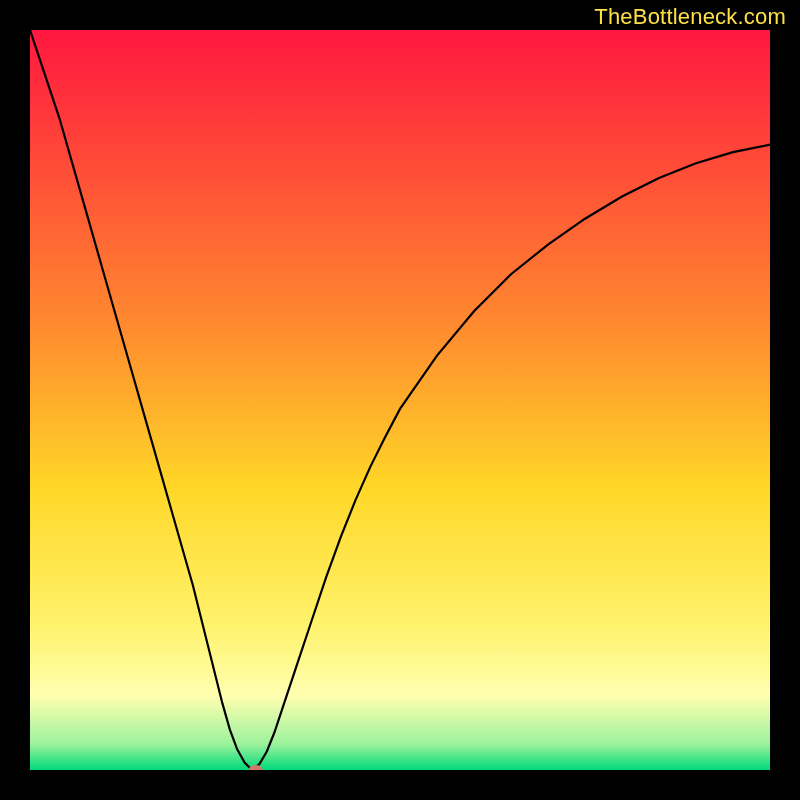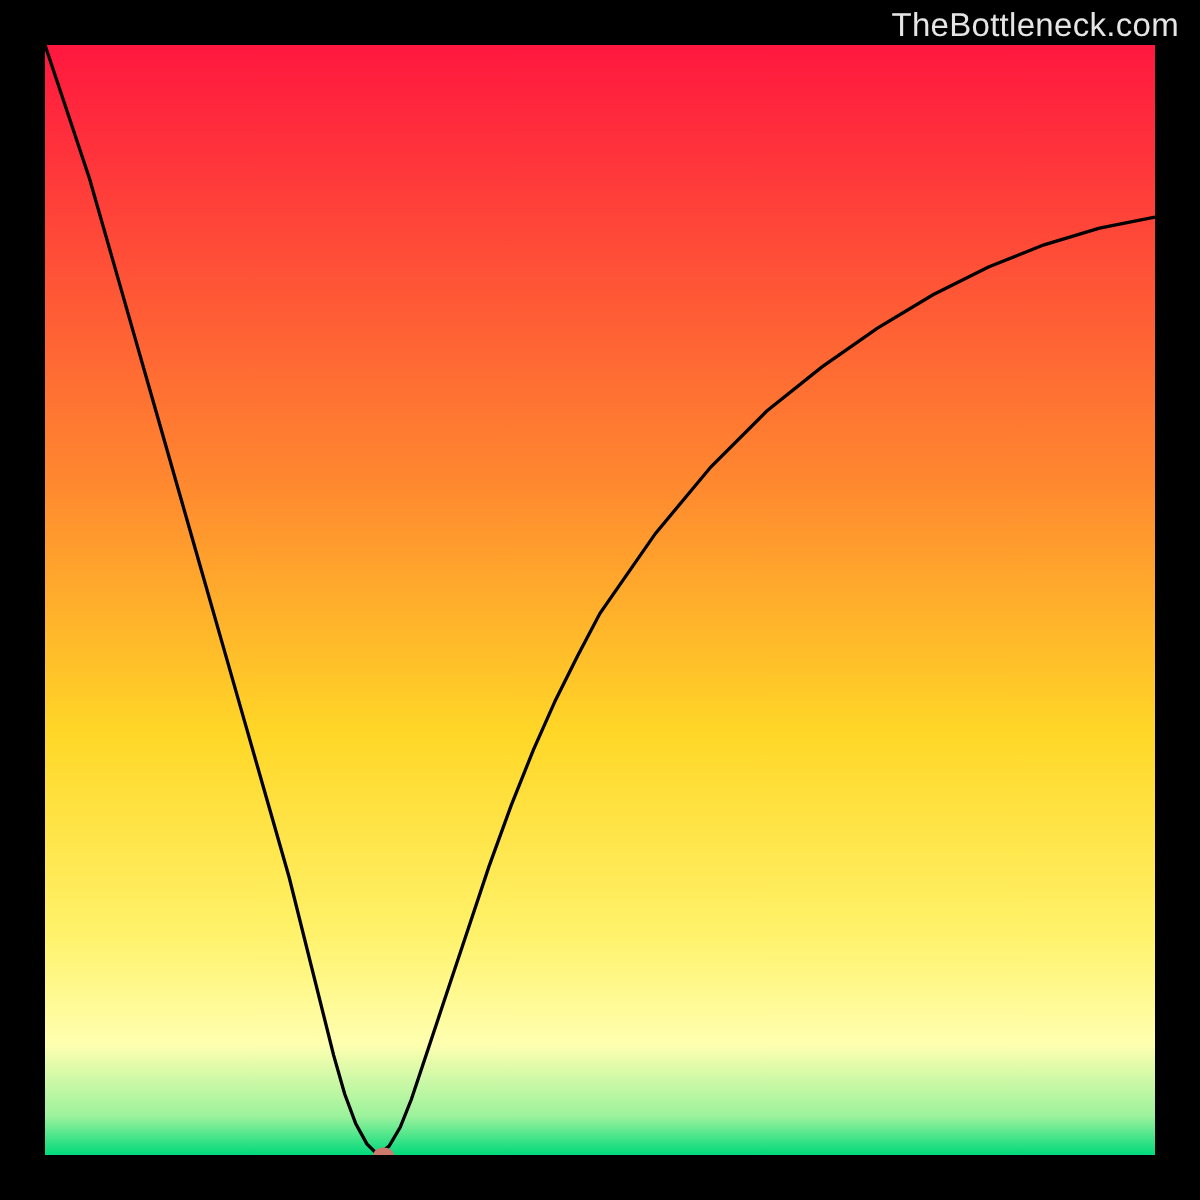--- a/index.html
+++ b/index.html
@@ -8,21 +8,21 @@
     width: 800px;
     height: 800px;
     background: #000;
     position: relative;
     font-family: Arial, sans-serif;
   }
   .watermark {
     position: absolute;
     top: 4px;
     right: 14px;
-    color: #e5e5e5;
+    color: #fde047;
     font-size: 22px;
     font-weight: 400;
     letter-spacing: 0.2px;
     z-index: 10;
   }
   .plot-wrap {
     position: absolute;
     left: 30px;
     top: 30px;
     width: 740px;

